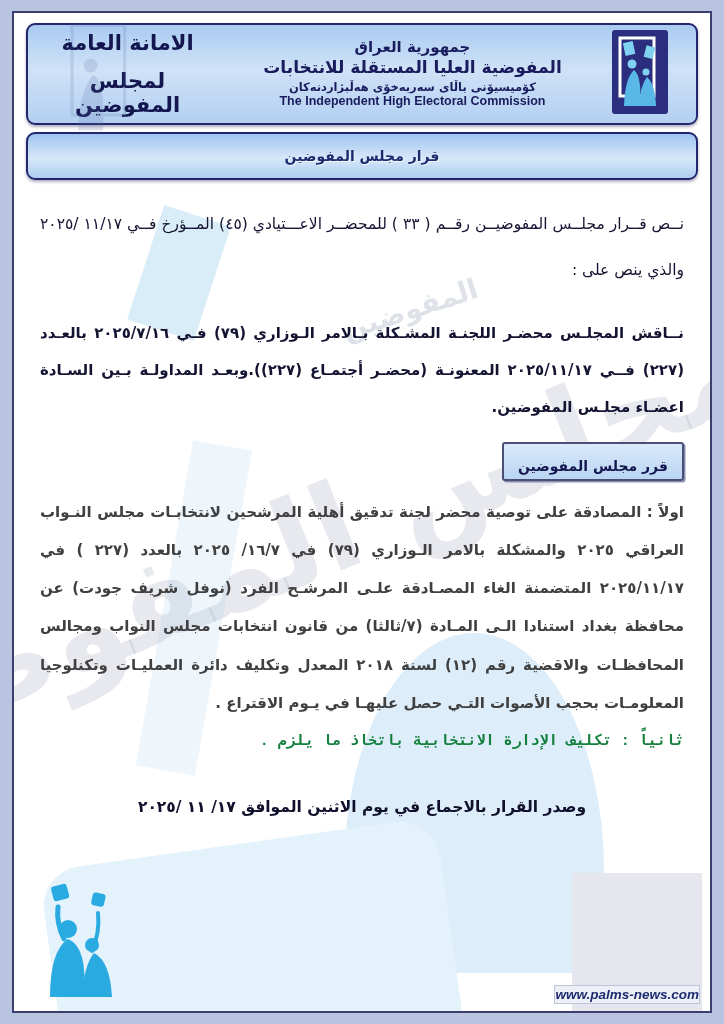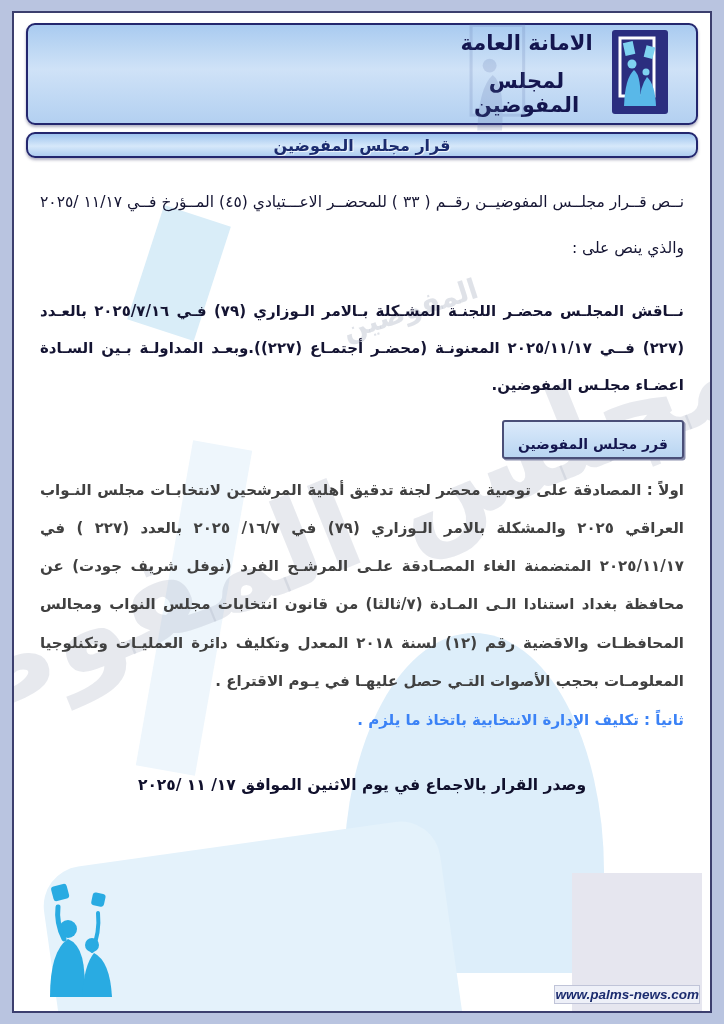--- a/index.html
+++ b/index.html
@@ -85,27 +85,27 @@
     position:relative; padding-left:14px;
   }
   .hdr-right .line2 { margin-top:14px; }
   .hdr-right .ghost-logo {
     position:absolute; left:30px; top:-18px; opacity:0.18;
   }
   
   .title-bar {
     position:relative; z-index:2;
     margin:7px 12px 0;
-    height:26px;
+    height:48px;
     border:2px solid #23266e;
     border-radius:9px;
     background:linear-gradient(180deg,#9ec4ee 0%,#d6e8fa 55%,#aecdf0 100%);
     box-shadow:0 2px 3px rgba(30,30,80,0.35);
     display:flex; align-items:center; justify-content:center;
-    font-size:16px; font-weight:bold; color:#1b2b6e;
+    font-size:14px; font-weight:bold; color:#1b2b6e;
     text-shadow:1px 1px 0 rgba(255,255,255,0.7);
   }
   
   .content {
     position:relative; z-index:1;
     padding:14px 26px 0;
     color:#141432;
   }
   .para-intro {
     margin-top:8px;
@@ -132,21 +132,22 @@
   .para-decision1 {
     margin-top:12px;
     font-size:15px; font-weight:bold;
     line-height:2.55;
     text-align:justify;
     color:#404040;
   }
   .para-decision2, .para-decision3 {
     font-size:15px; font-weight:bold;
     line-height:2.15;
-    color:#3b82f6;
+    color:#15803d;
+    font-family:Liberation Mono, monospace;
   }
   .para-decision2 { margin-top:4px; }
   .para-closing {
     margin-top:40px;
     text-align:center;
     font-size:15.5px; font-weight:bold;
     color:#10102c;
   }
   
   .bottom-logo { position:absolute; left:16px; bottom:8px; z-index:1; }
@@ -181,20 +182,26 @@
         <rect x="0" y="0" width="56" height="84" rx="3" fill="#2b2e7f"></rect>
         <rect x="8" y="8" width="34" height="58" fill="none" stroke="#ffffff" stroke-width="3"></rect>
         <rect x="12" y="12" width="10" height="13" fill="#7fd2f0" transform="rotate(-12 17 18)"></rect>
         <rect x="33" y="16" width="9" height="12" fill="#7fd2f0" transform="rotate(14 37 22)"></rect>
         <circle cx="20" cy="34" r="4.5" fill="#7fd2f0"></circle>
         <circle cx="34" cy="42" r="3.5" fill="#7fd2f0"></circle>
         <path d="M12 76 Q13 48 22 40 Q30 46 28 76 Z" fill="#59b8e8"></path>
         <path d="M27 76 Q28 56 35 47 Q43 54 44 76 Z" fill="#59b8e8"></path>
       </svg>
     </div>
+    <div class="hdr-center">
+      <div class="hdr-line-country">جمهورية العراق</div>
+      <div class="hdr-line-commission">المفوضية العليا المستقلة للانتخابات</div>
+      <div class="hdr-line-kurdish">كۆمیسیۆنی باڵای سەربەخۆی هەڵبژاردنەکان</div>
+      <div class="hdr-line-english">The Independent High Electoral Commission</div>
+    </div>
     <div class="hdr-right">
       <div class="ghost-logo">
         <svg width="90" height="130" viewBox="0 0 56 84">
           <rect x="8" y="8" width="34" height="58" fill="none" stroke="#5a6ea8" stroke-width="2"></rect>
           <circle cx="20" cy="34" r="4.5" fill="#5a6ea8"></circle>
           <path d="M12 76 Q13 48 22 40 Q30 46 28 76 Z" fill="#5a6ea8"></path>
         </svg>
       </div>
       <div class="line1">الامانة العامة</div>
       <div class="line2">لمجلس المفوضين</div>

